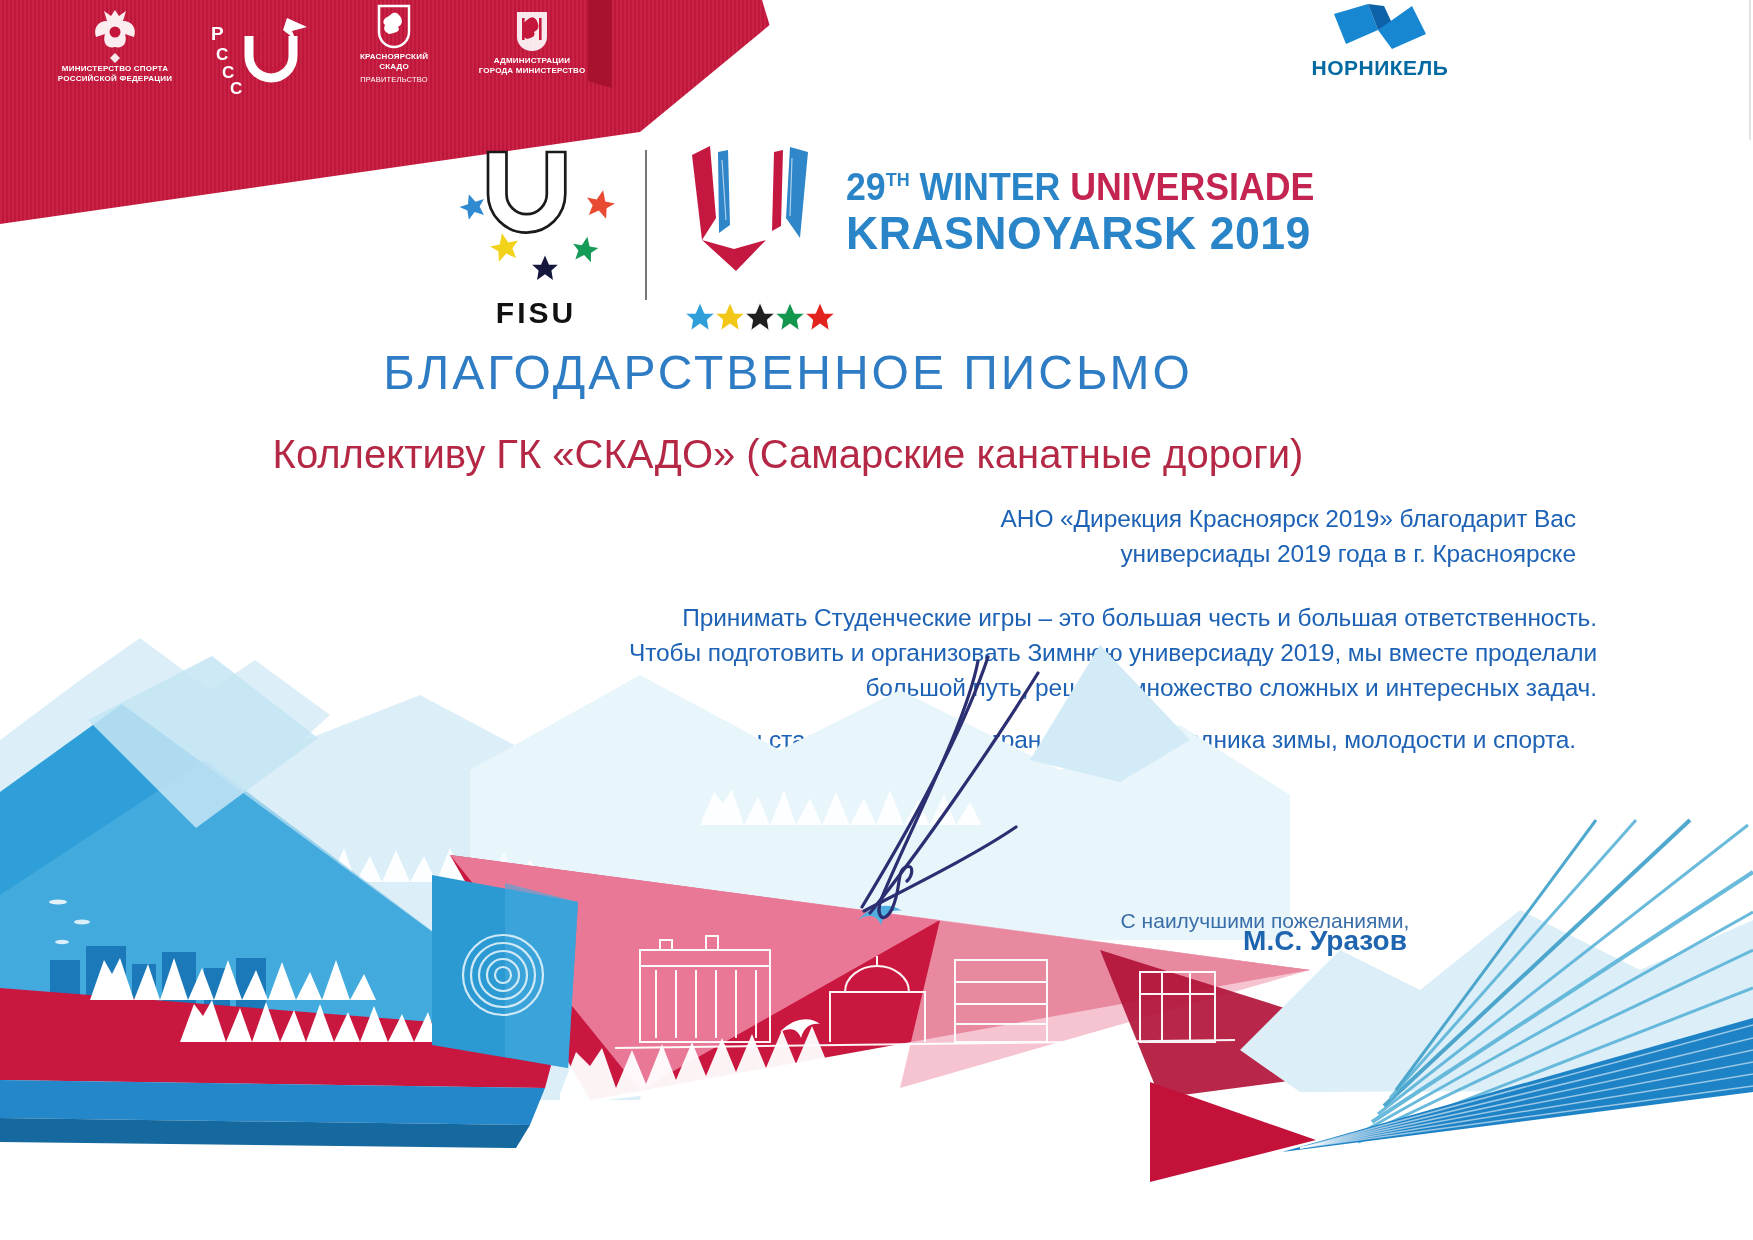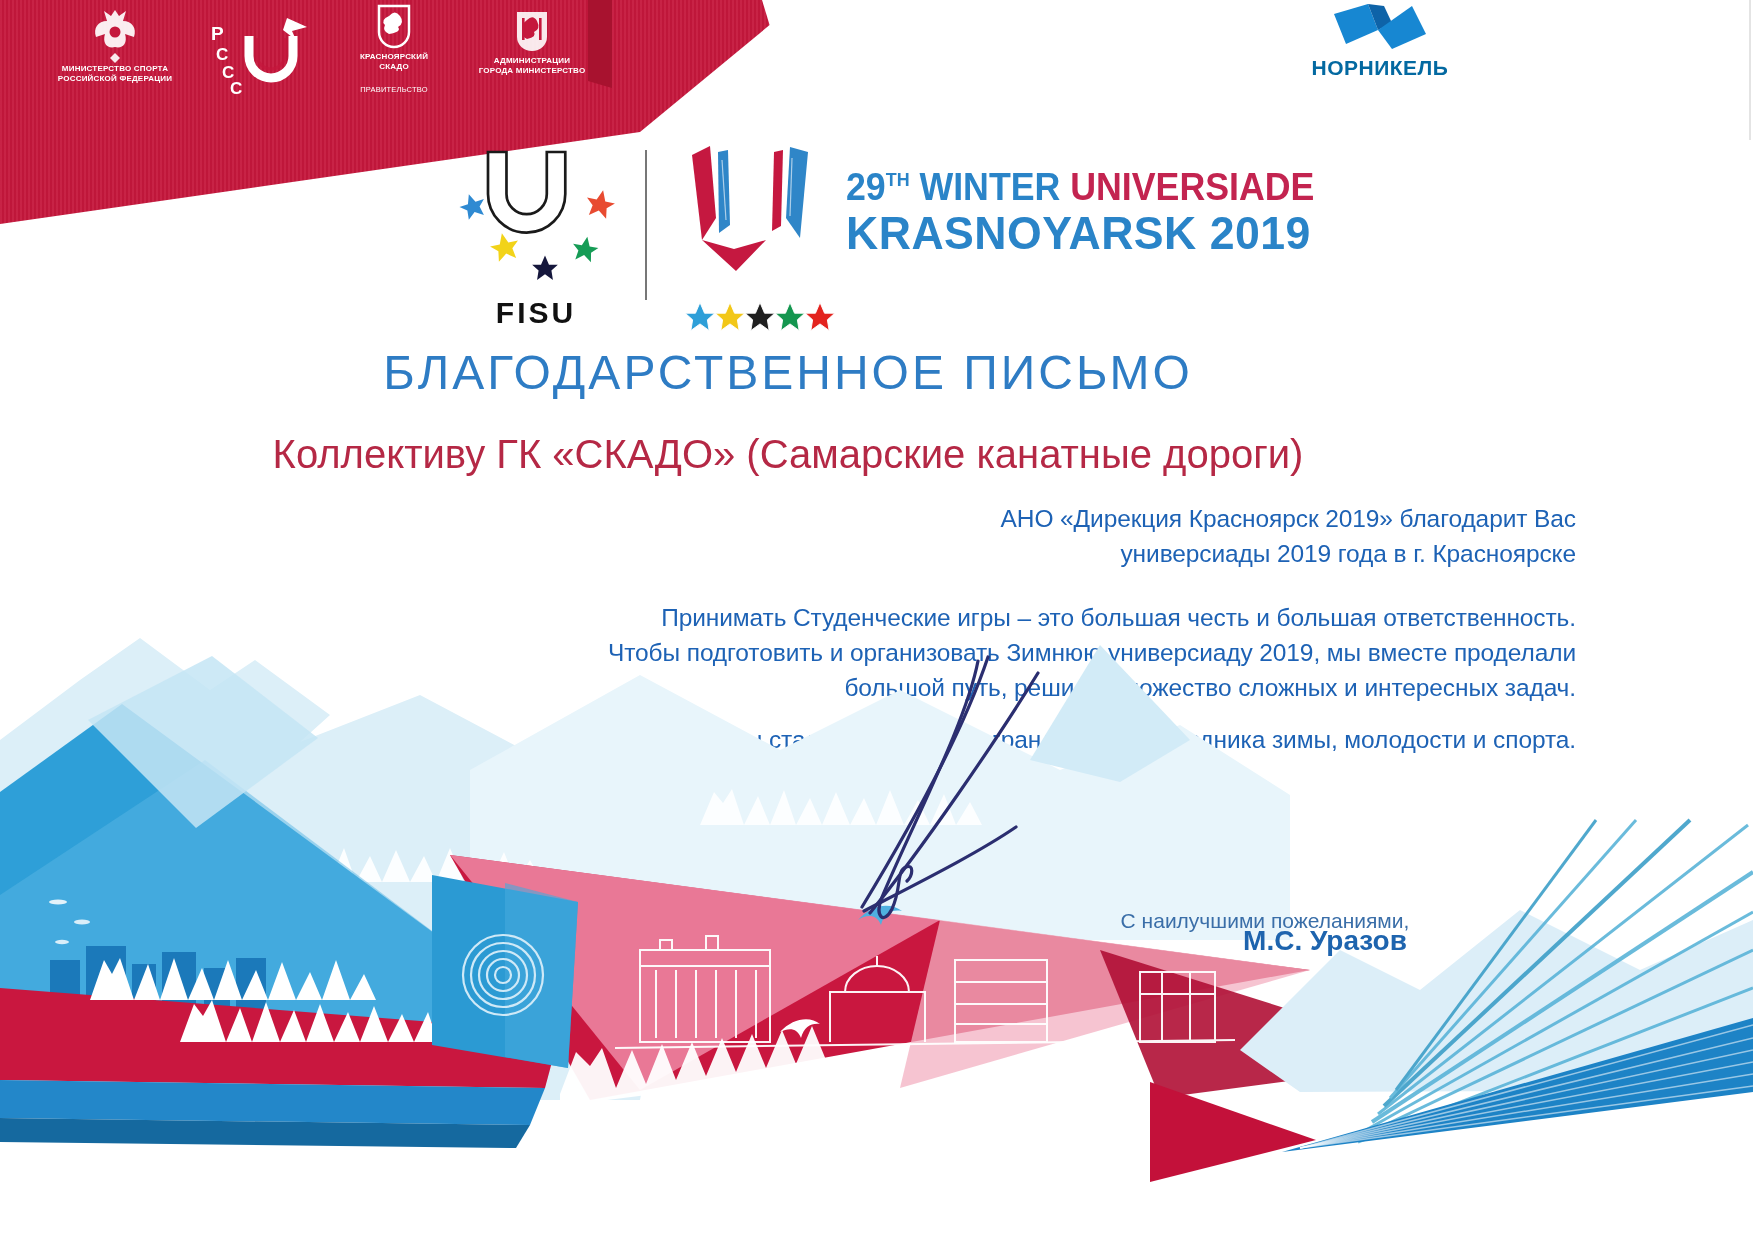--- a/index.html
+++ b/index.html
@@ -9,38 +9,38 @@
   .banner{position:absolute;left:0;top:0;width:820px;height:230px;background:#c5173c;
           clip-path:polygon(0 0,800px 0,640px 132px,0 224px);}
   .banner-texture{position:absolute;inset:0;
      background:repeating-linear-gradient(90deg,rgba(255,255,255,.05) 0 2px,rgba(0,0,0,.03) 2px 4px);}
   .banner-darkstripe{position:absolute;left:588px;top:0;width:24px;height:88px;background:#a8122f;
           clip-path:polygon(0 0,100% 0,100% 100%,0 92%);}
   .banner-notch{position:absolute;left:762px;top:0;width:40px;height:36px;background:#ffffff;
           clip-path:polygon(0 0,100% 0,26% 95%);}
   .plogo{position:absolute;color:#fff;text-align:center;}
   .plogo .ptxt{font-size:8px;font-weight:bold;line-height:9.5px;letter-spacing:.2px;white-space:nowrap;}
-  .plogo .ptxt.light{font-weight:normal;font-size:7.5px;margin-top:14px;}
+  .plogo .ptxt.light{font-weight:normal;font-size:7.5px;margin-top:4px;}
   
   .nornickel{position:absolute;left:1290px;top:2px;width:180px;text-align:center;}
   .nornickel .ntxt{margin-top:2px;font-size:21px;font-weight:bold;color:#0369a1;letter-spacing:.5px;}
   
   .divider{position:absolute;left:645px;top:150px;width:2px;height:150px;background:#4a4a4a;opacity:.75;}
   .ev-line1{position:absolute;left:846px;top:166px;font-size:38px;font-weight:bold;white-space:nowrap;
             transform:scaleX(.94);transform-origin:left;}
   .ev-line1 .blue{color:#2a84c8;} .ev-line1 .red{color:#c32450;}
   .ev-line1 sup{font-size:19px;vertical-align:super;}
   .ev-line2{position:absolute;left:846px;top:206px;font-size:46px;font-weight:bold;color:#2a84c8;
             white-space:nowrap;letter-spacing:.5px;transform:scaleX(.97);transform-origin:left;}
   
   .centerband{position:absolute;left:0;width:1576px;text-align:center;}
   .title{top:345px;font-size:48px;letter-spacing:3px;color:#2e7cc4;}
   .recipient{top:432px;font-size:40px;color:#b52845;}
   .para{font-size:24.5px;line-height:35px;color:#1d62b5;letter-spacing:-.1px;text-align:right;}
-  .para.p1{top:501px;} .para.p2{top:600px;} .para.p3{top:722px;}
+  .para.p1{top:501px;} .para.p2{top:600px;padding-left:21px;} .para.p3{top:722px;}
   .signoff1{position:absolute;left:1115px;top:909px;width:300px;text-align:center;
             font-size:21px;color:#3a6ea8;}
   .signoff2{position:absolute;left:1170px;top:925px;width:310px;text-align:center;
             font-size:28px;font-weight:600;color:#1e64ae;}
   .edge-line{position:absolute;left:1749px;top:0;width:2px;height:140px;background:#d9d9d9;opacity:.7;}
   svg{display:block;}
 </style>
 </head>
 <body>
 

